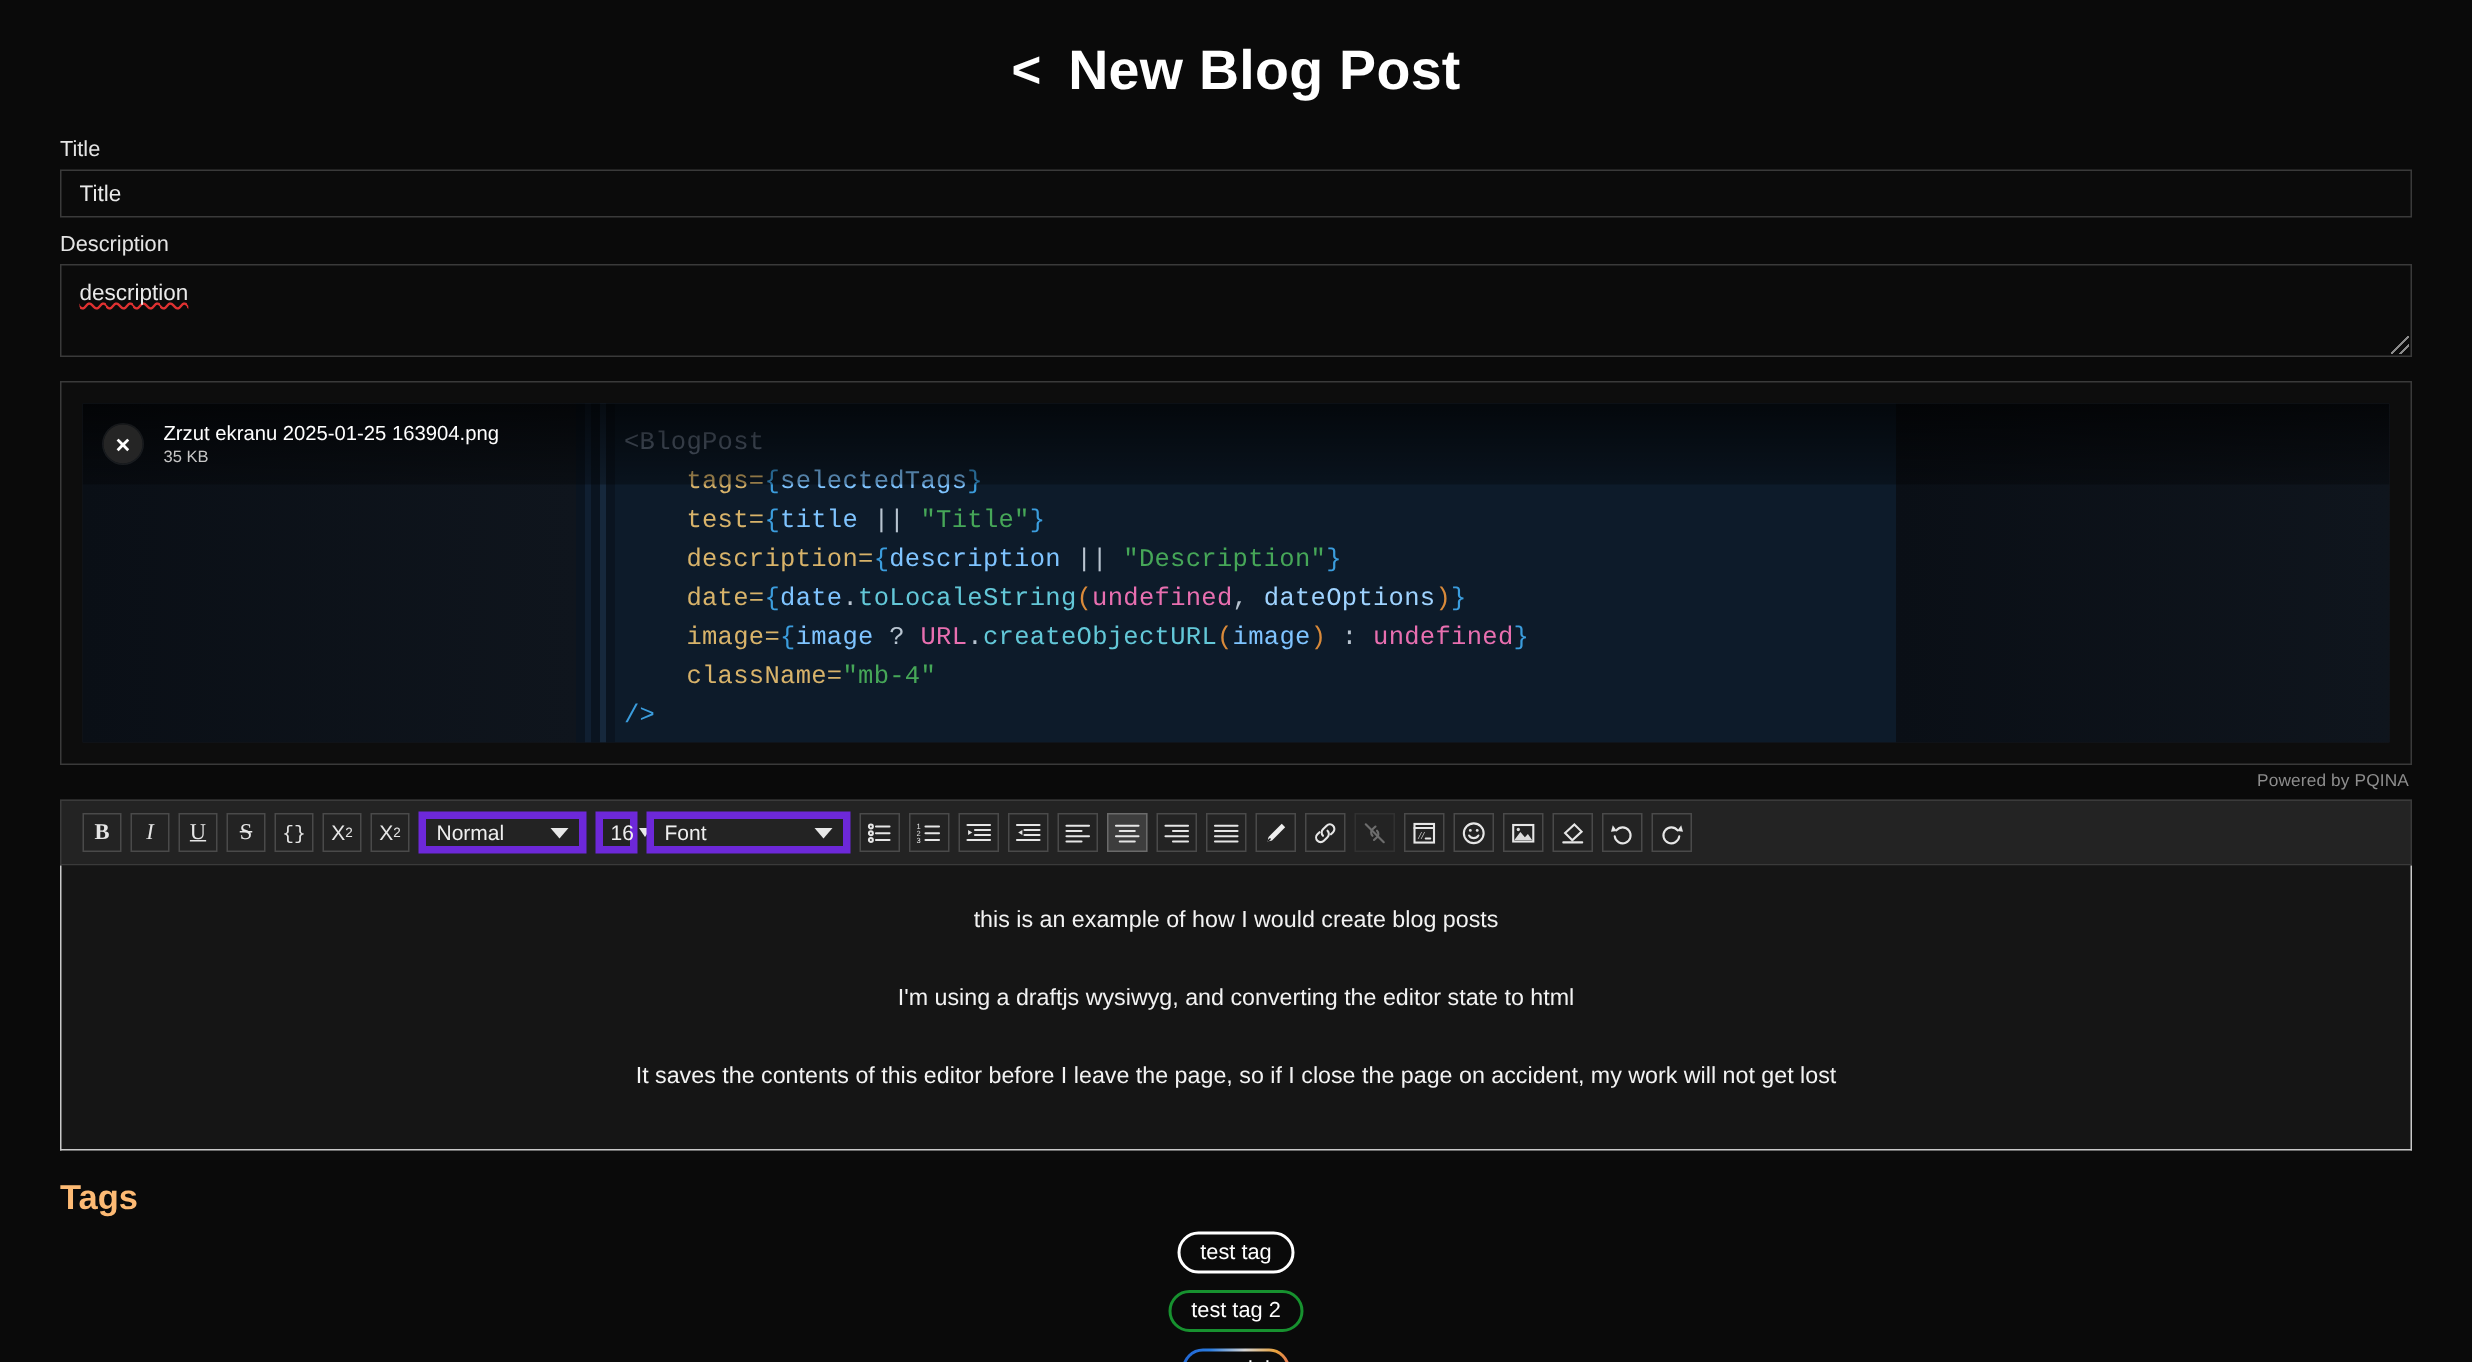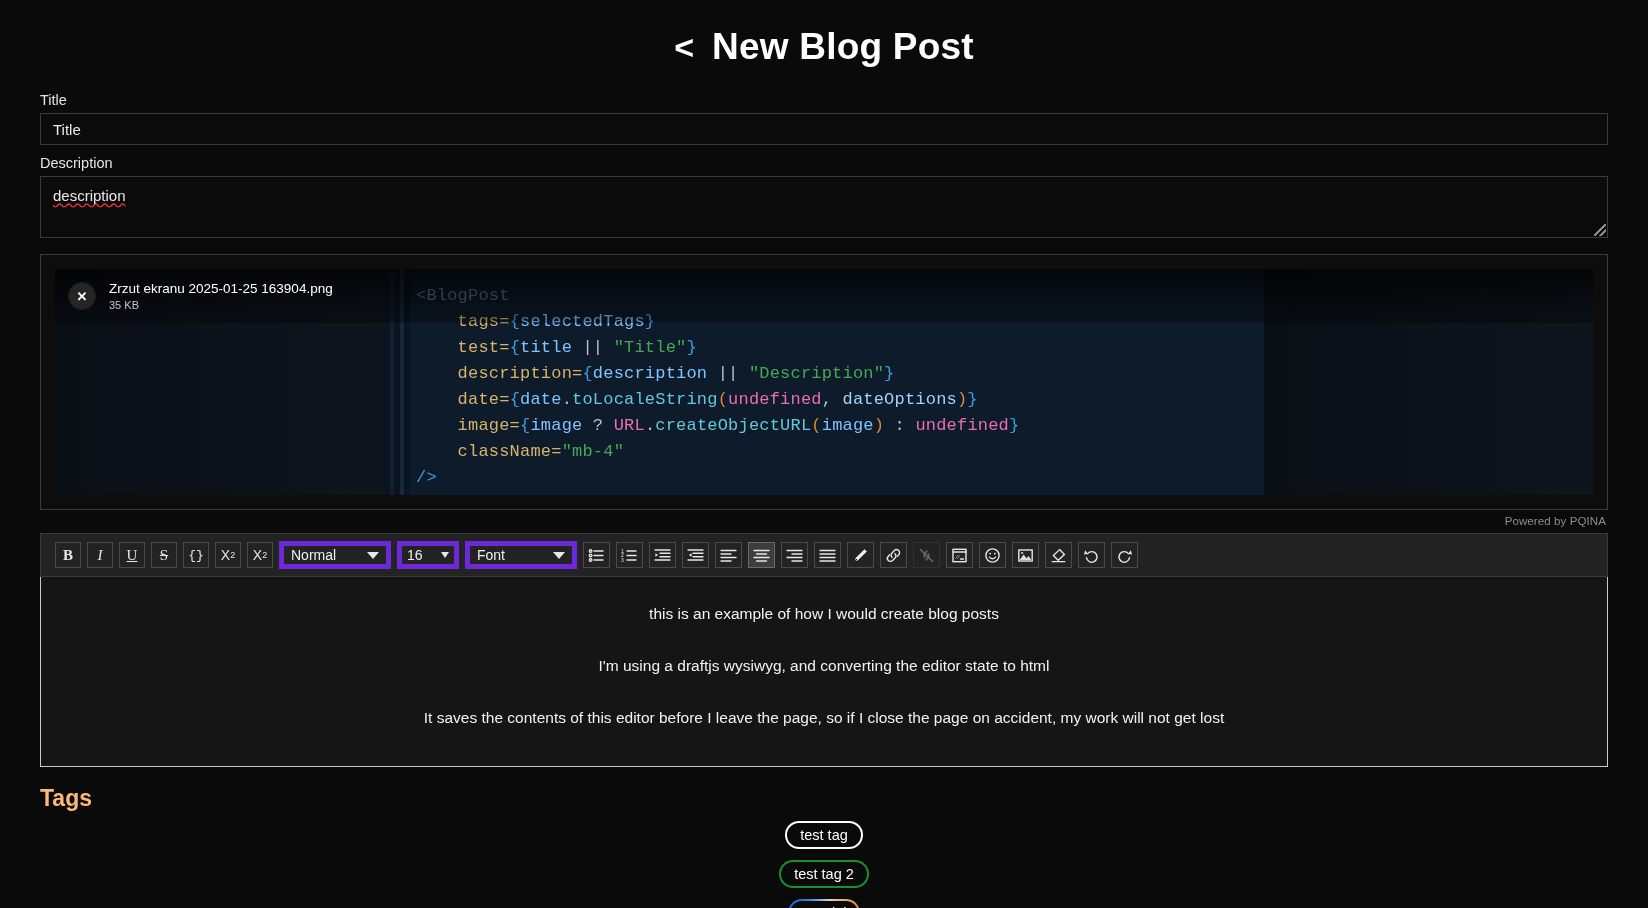--- a/index.html
+++ b/index.html
@@ -133,22 +133,22 @@
   .tb-strike { text-decoration: line-through; font-family:"Liberation Serif",serif; font-size: 15px;}
   .tb-mono { font-family: "Liberation Mono", monospace; font-size: 13px; }
   .tb-sup sup, .tb-sub sub { font-size: 9px; }
   .tb-dd {
     height: 28px; border: 5px solid #6d28d9; background: transparent;
     display: flex; align-items: center; justify-content: space-between;
     gap: 10px; padding: 0 7px; color: #efefef; font-size: 14px;
     cursor: pointer; flex: none;
   }
   .tb-dd.w-block { width: 112px; }
-  .tb-dd.w-size { width: 62px; padding: 0 5px; gap: 3px; }
-  .tb-dd.w-font { width: 112px; }
+  .tb-dd.w-size { width: 28px; padding: 0 5px; gap: 3px; }
+  .tb-dd.w-font { width: 136px; }
   .caret {
     width: 0; height: 0; border-left: 6px solid transparent;
     border-right: 6px solid transparent; border-top: 7px solid #e8e8e8;
   }
   .caret.sm { border-left-width: 4.5px; border-right-width: 4.5px; border-top-width: 6px; }
 
   
   .rdw-editor {
     border: 1px solid #c9c9c9;
     border-top: none;

